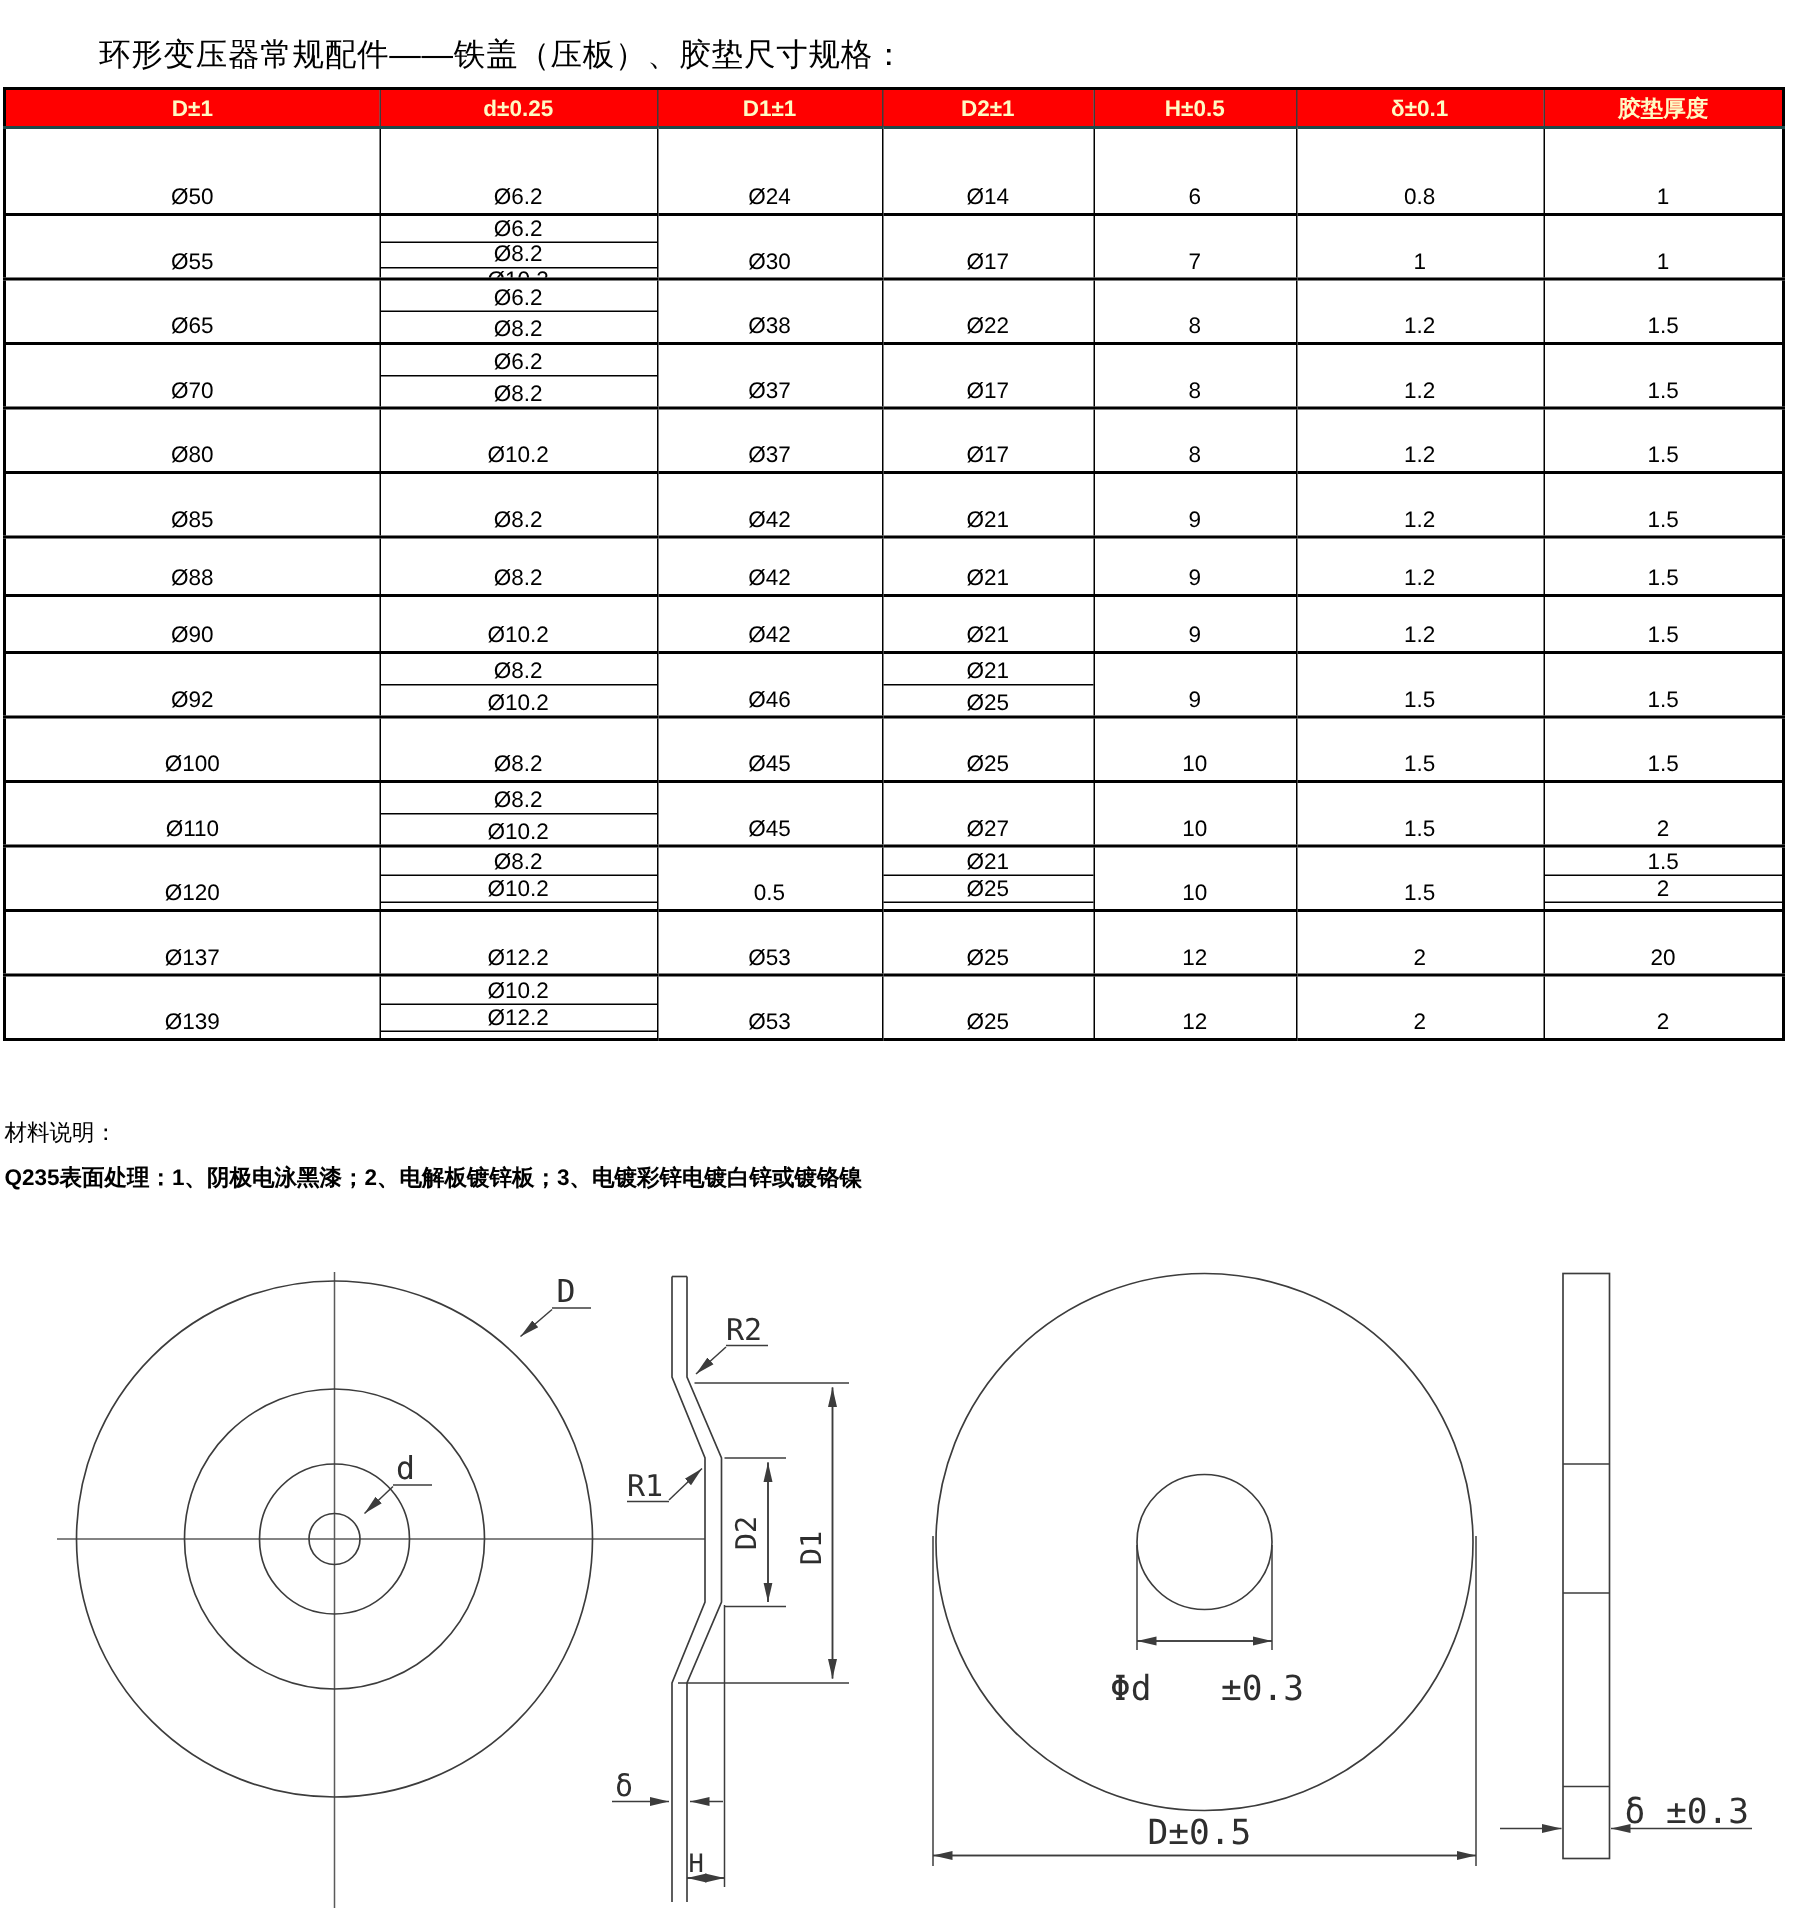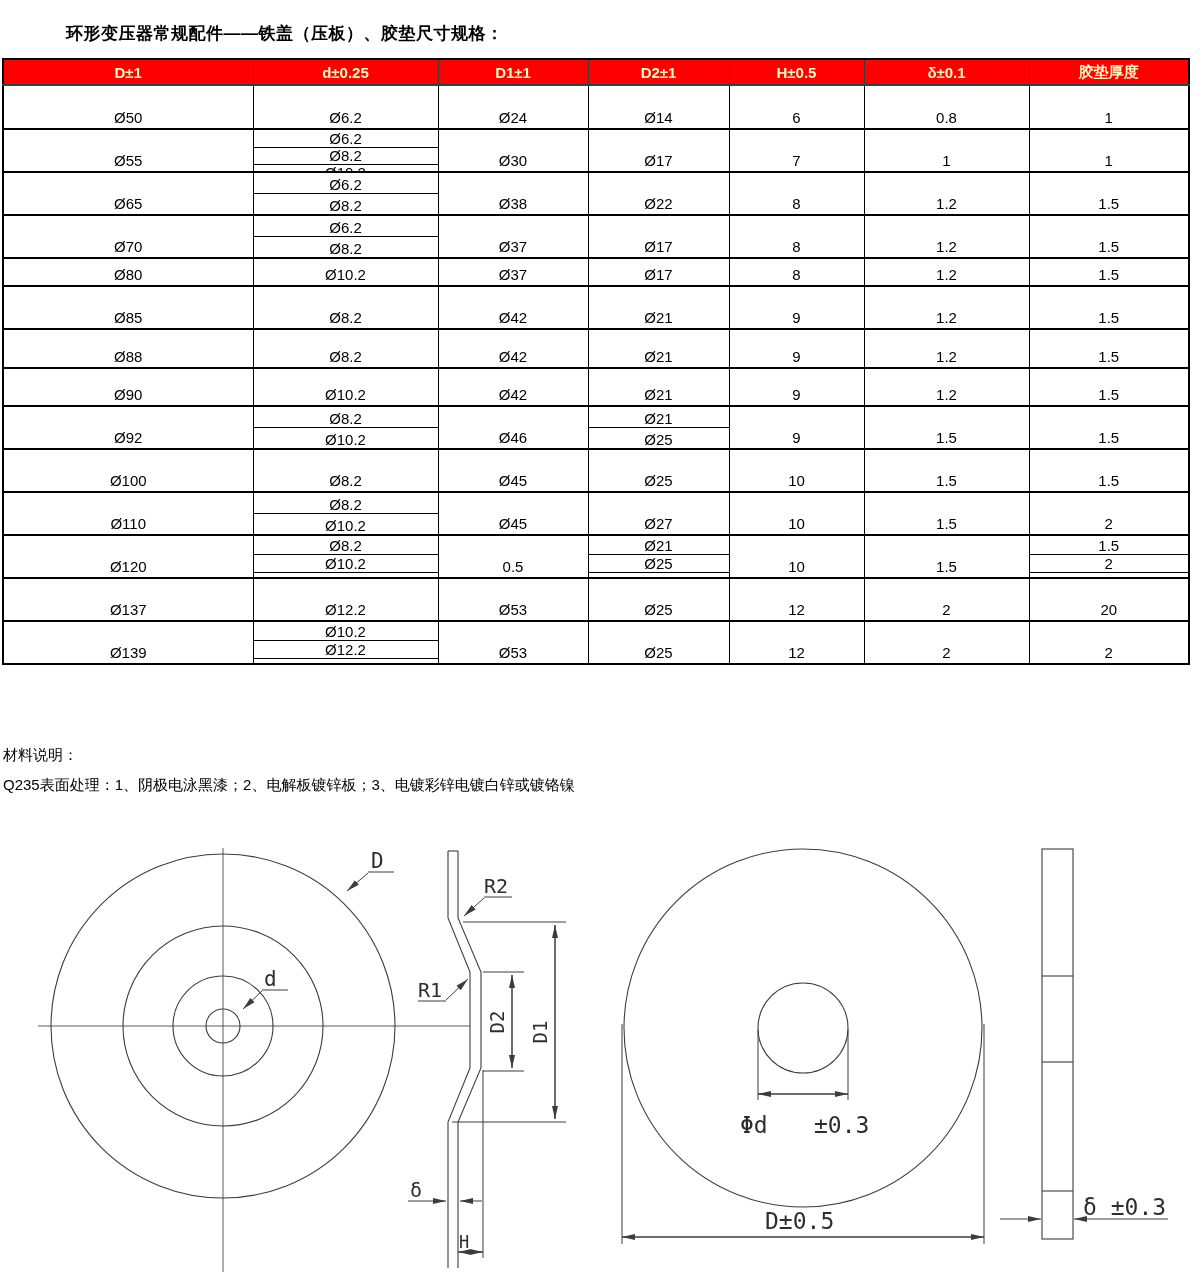--- a/index.html
+++ b/index.html
@@ -1,34 +1,34 @@
 <!DOCTYPE html>
 <html style="--hdr-bg: #FF0000;"><head>
 <meta charset="utf-8">
 <style>
   html,body{margin:0;padding:0;background:#fff;}
   body{width:1200px;height:1279px;position:relative;overflow:hidden;
        font-family:"Liberation Sans",sans-serif;color:#000;}
-  .title{position:absolute;left:66px;top:22px;font-size:17px;font-weight:700;letter-spacing:.5px;}
+  .title{position:absolute;left:66px;top:22px;font-size:21px;font-weight:400;letter-spacing:.5px;}
   .tablewrap{position:absolute;left:2px;top:58px;width:1186px;}
   table{border-collapse:collapse;table-layout:fixed;width:1186px;border:2px solid #000;}
   col.c0{width:250px}col.c1{width:185px}col.c2{width:150px}col.c3{width:141px}
   col.c4{width:135px}col.c5{width:165px}col.c6{width:160px}
   th{height:24px;background:var(--hdr-bg,#ff0000);color:#fef9c3;font-size:15px;font-weight:700;
      border:1px solid #3c3c3c;border-bottom:2px solid #1d4b4b;padding:0;text-align:center;}
   td{border:1px solid #000;border-bottom-width:2px;vertical-align:bottom;text-align:center;
      font-size:15px;padding:0 0 3px 0;line-height:15px;}
   td.stack{padding:0;}
   .stack-inner{display:flex;flex-direction:column;}
   .sub{flex:1 1 auto;display:flex;align-items:flex-end;justify-content:center;padding-bottom:1px;}
   .sep{border-bottom:1px solid #000;}
   .clip{flex:0 0 6px;overflow:hidden;line-height:15px;text-align:center;}
   .tailpad{flex:0 0 4px;}
   .note1{position:absolute;left:3px;top:746px;font-size:15px;}
-  .note2{position:absolute;left:3px;top:776px;font-size:15px;}
+  .note2{position:absolute;left:3px;top:776px;font-size:15px;font-weight:bold;}
   svg.draw{position:absolute;left:0;top:820px;}
   .stroke{stroke:#3c3c3c;fill:none;stroke-width:1.1px;}
   .thin{stroke:#5a5a5a;fill:none;stroke-width:1px;}
   .dim{stroke:#3c3c3c;fill:none;stroke-width:1px;}
   .lbl{font-family:"DejaVu Sans Mono","Liberation Mono",monospace;fill:#2e2e2e;stroke:none;}
 </style>
 </head>
 <body>
 
 <div class="title">环形变压器常规配件——铁盖（压板）、胶垫尺寸规格：</div>
@@ -49,21 +49,21 @@
           <th>D±1</th>
           <th>d±0.25</th>
           <th>D1±1</th>
           <th>D2±1</th>
           <th>H±0.5</th>
           <th>δ±0.1</th>
           <th>胶垫厚度</th>
         </tr>
     </thead>
     <tbody id="table-body">
-        <tr style="height: 44px; border-radius: 29px;">
+        <tr style="height: 58px; border-radius: 29px;">
           <td>Ø50</td>
           <td>Ø6.2</td>
           <td>Ø24</td>
           <td>Ø14</td>
           <td>6</td>
           <td>0.8</td>
           <td>1</td>
         </tr>
         <tr style="height: 43px;">
           <td>Ø55</td>
@@ -101,21 +101,21 @@
               <div class="sub sep">Ø6.2</div>
               <div class="sub">Ø8.2</div>
             </div>
           </td>
           <td>Ø37</td>
           <td>Ø17</td>
           <td>8</td>
           <td>1.2</td>
           <td>1.5</td>
         </tr>
-        <tr style="height: 28px; margin-top: 38px;">
+        <tr style="height: 43px; margin-top: 38px;">
           <td>Ø80</td>
           <td>Ø10.2</td>
           <td>Ø37</td>
           <td>Ø17</td>
           <td>8</td>
           <td>1.2</td>
           <td>1.5</td>
         </tr>
         <tr style="height: 43px;">
           <td>Ø85</td>

